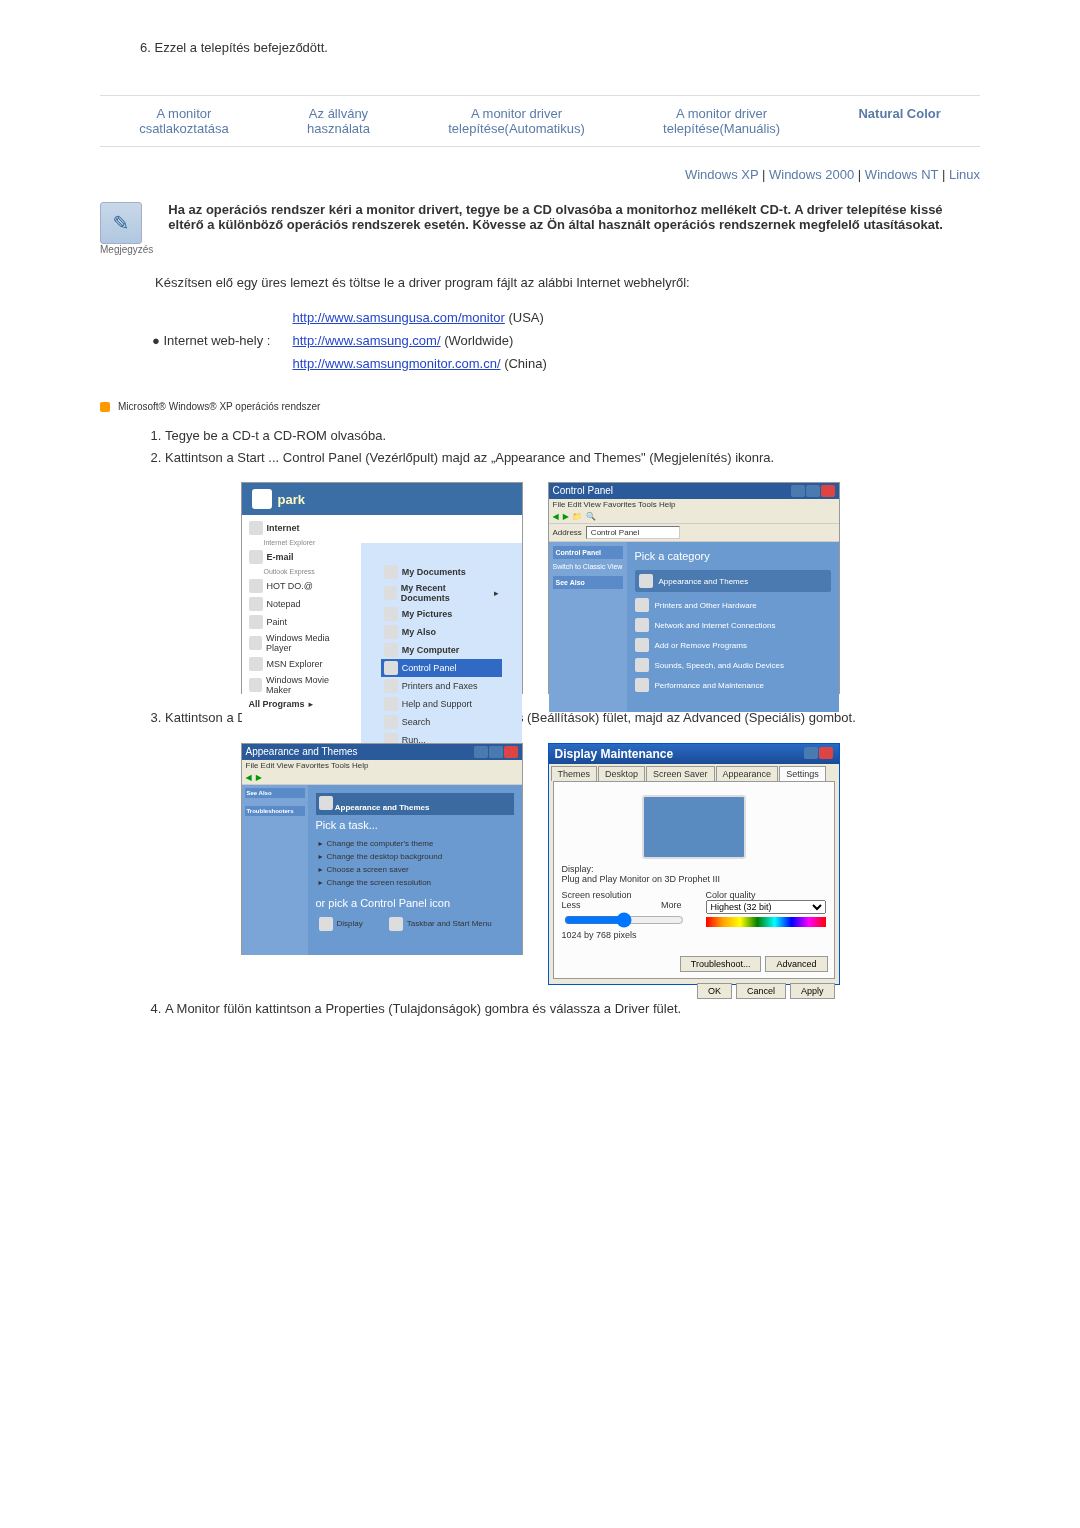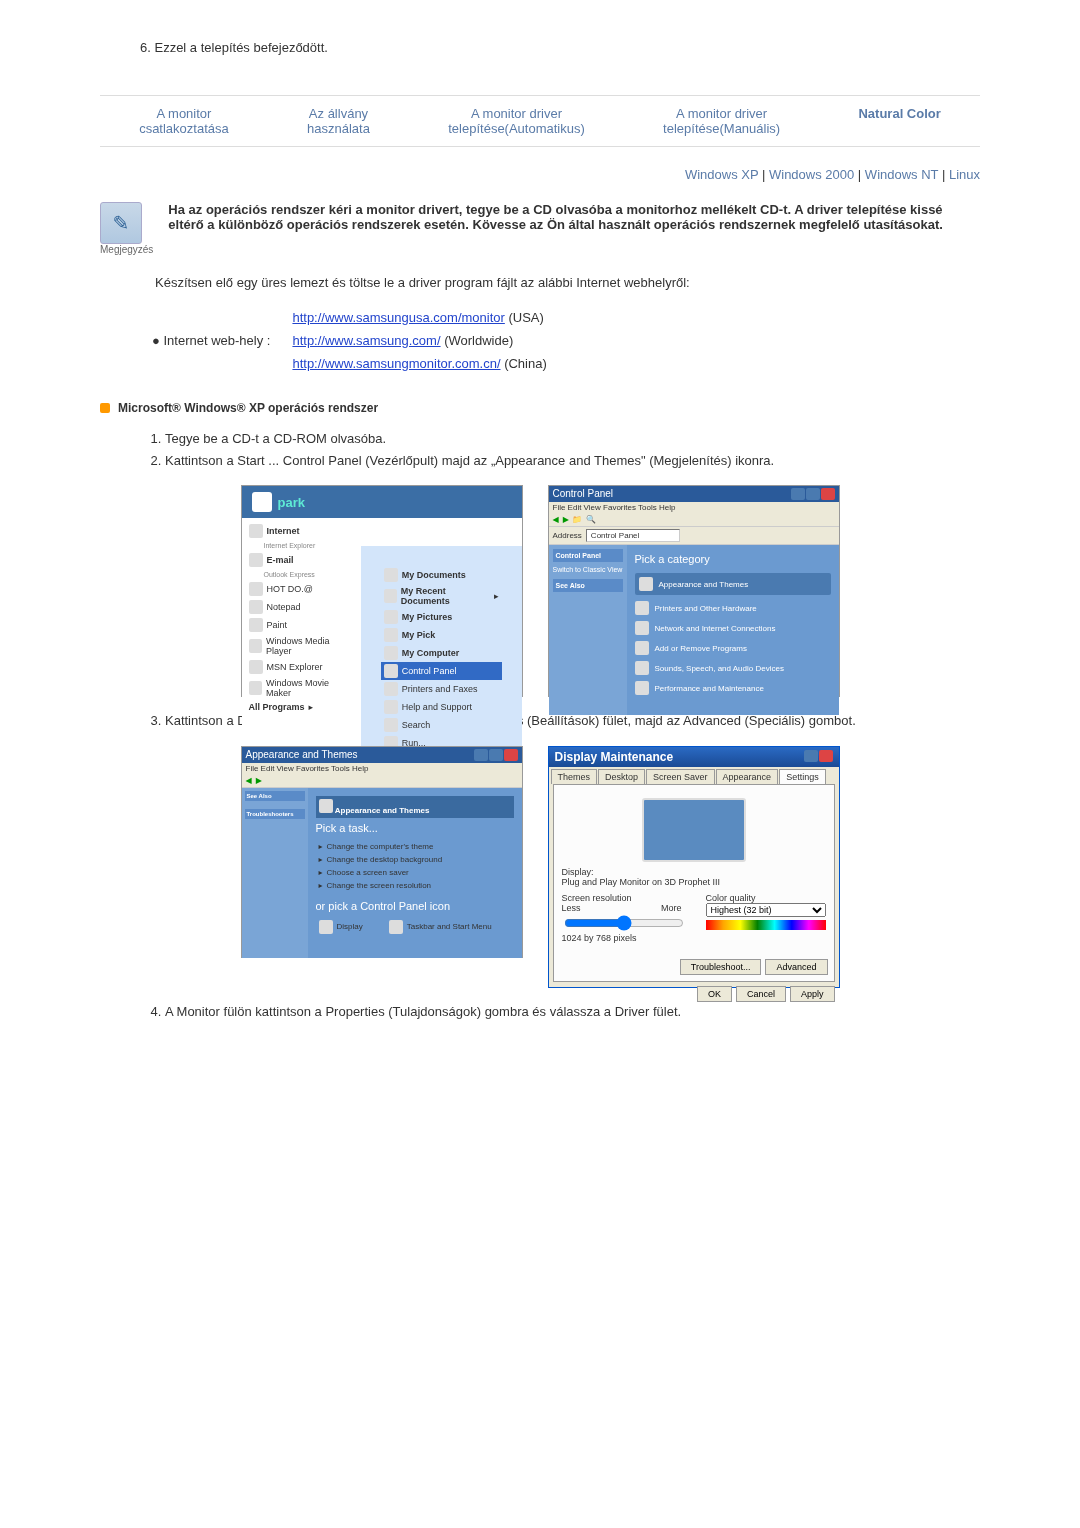--- a/index.html
+++ b/index.html
@@ -13,28 +13,28 @@
 .info-icon { width: 40px; height: 40px; background: linear-gradient(#c8d8e8, #b0c8e0); border: 1px solid #aac; border-radius: 3px; display: flex; align-items: center; justify-content: center; font-size: 20px; color: #369; flex-shrink: 0; }
 .info-icon-label { font-size: 10px; color: #666; text-align: center; }
 .info-text { flex: 1; }
 .info-text strong { font-weight: bold; }
 .download-text { margin: 15px 0 15px 55px; }
 .link-table { margin-left: 40px; }
 .link-table td { padding: 3px 10px; vertical-align: top; }
 .link-table a { color: #2244cc; text-decoration: underline; }
 .section-header { display: flex; align-items: center; gap: 8px; margin: 25px 0 15px 0; }
 .bullet-icon { width: 10px; height: 10px; background: #f90; border-radius: 2px; display: inline-block; }
-.section-title { font-weight: bold; font-size: 12px; }
+.section-title { font-weight: normal; font-size: 10px; }
 .steps { margin-left: 40px; }
 .steps ol { padding-left: 25px; }
 .steps li { margin: 4px 0; line-height: 1.4; }
 .screenshot-row { display: flex; justify-content: center; gap: 25px; margin: 15px 0; }
 .screenshot { border: 1px solid #999; background: #3b6ea5; position: relative; }
 .start-menu { width: 280px; height: 210px; background: #3b6ea5; display: flex; flex-direction: column; }
-.sm-header { background: #3b6ea5; color: #5eead4; font-weight: bold; padding: 6px 10px; font-size: 13px; display: flex; align-items: center; gap: 6px; }
+.sm-header { background: #3b6ea5; color: #fef9c3; font-weight: bold; padding: 6px 10px; font-size: 13px; display: flex; align-items: center; gap: 6px; }
 .sm-body { flex: 1; display: flex; background: #fff; }
 .sm-left { width: 48%; background: #fff; padding: 4px; font-size: 9px; }
 .sm-right { width: 52%; background: #d3e5fa; padding: 20px; font-size: 9px; margin-top: 28px; }
 .sm-item { display: flex; align-items: center; gap: 4px; padding: 2px 3px; color: #333; }
 .sm-item-cp { background: #316ac5; color: #fff; }
 .sm-icon { width: 14px; height: 14px; background: #ddd; border-radius: 2px; display: inline-block; }
 .sm-footer { background: #3b6ea5; padding: 4px; display: flex; justify-content: flex-end; gap: 6px; font-size: 9px; color: #fff; }
 .sm-btn { background: #c33; padding: 2px 6px; border-radius: 7px; }
 .sm-btn2 { background: #e80; padding: 2px 6px; border-radius: 2px; }
 .sm-start { background: linear-gradient(#5a5, #383); color: #fff; padding: 4px 12px; font-weight: normal; font-size: 11px; font-style: italic; border-radius: 0 8px 8px 0; display: inline-block; }
@@ -197,21 +197,21 @@
             <span class="sm-icon"></span>
             <b>My Documents</b>
           </div>
         <div class="sm-item"><span class="sm-icon"></span><b>My Recent Documents</b> ▸</div>
         <div class="sm-item">
             <span class="sm-icon"></span>
             <b>My Pictures</b>
           </div>
         <div class="sm-item">
             <span class="sm-icon"></span>
-            <b>My Pick</b>
+            <b>My Also</b>
           </div>
         <div class="sm-item">
             <span class="sm-icon"></span>
             <b>My Computer</b>
           </div>
         <div class="sm-item sm-item-cp">
             <span class="sm-icon"></span>
             <span>Control Panel</span>
           </div>
         <div class="sm-item">

